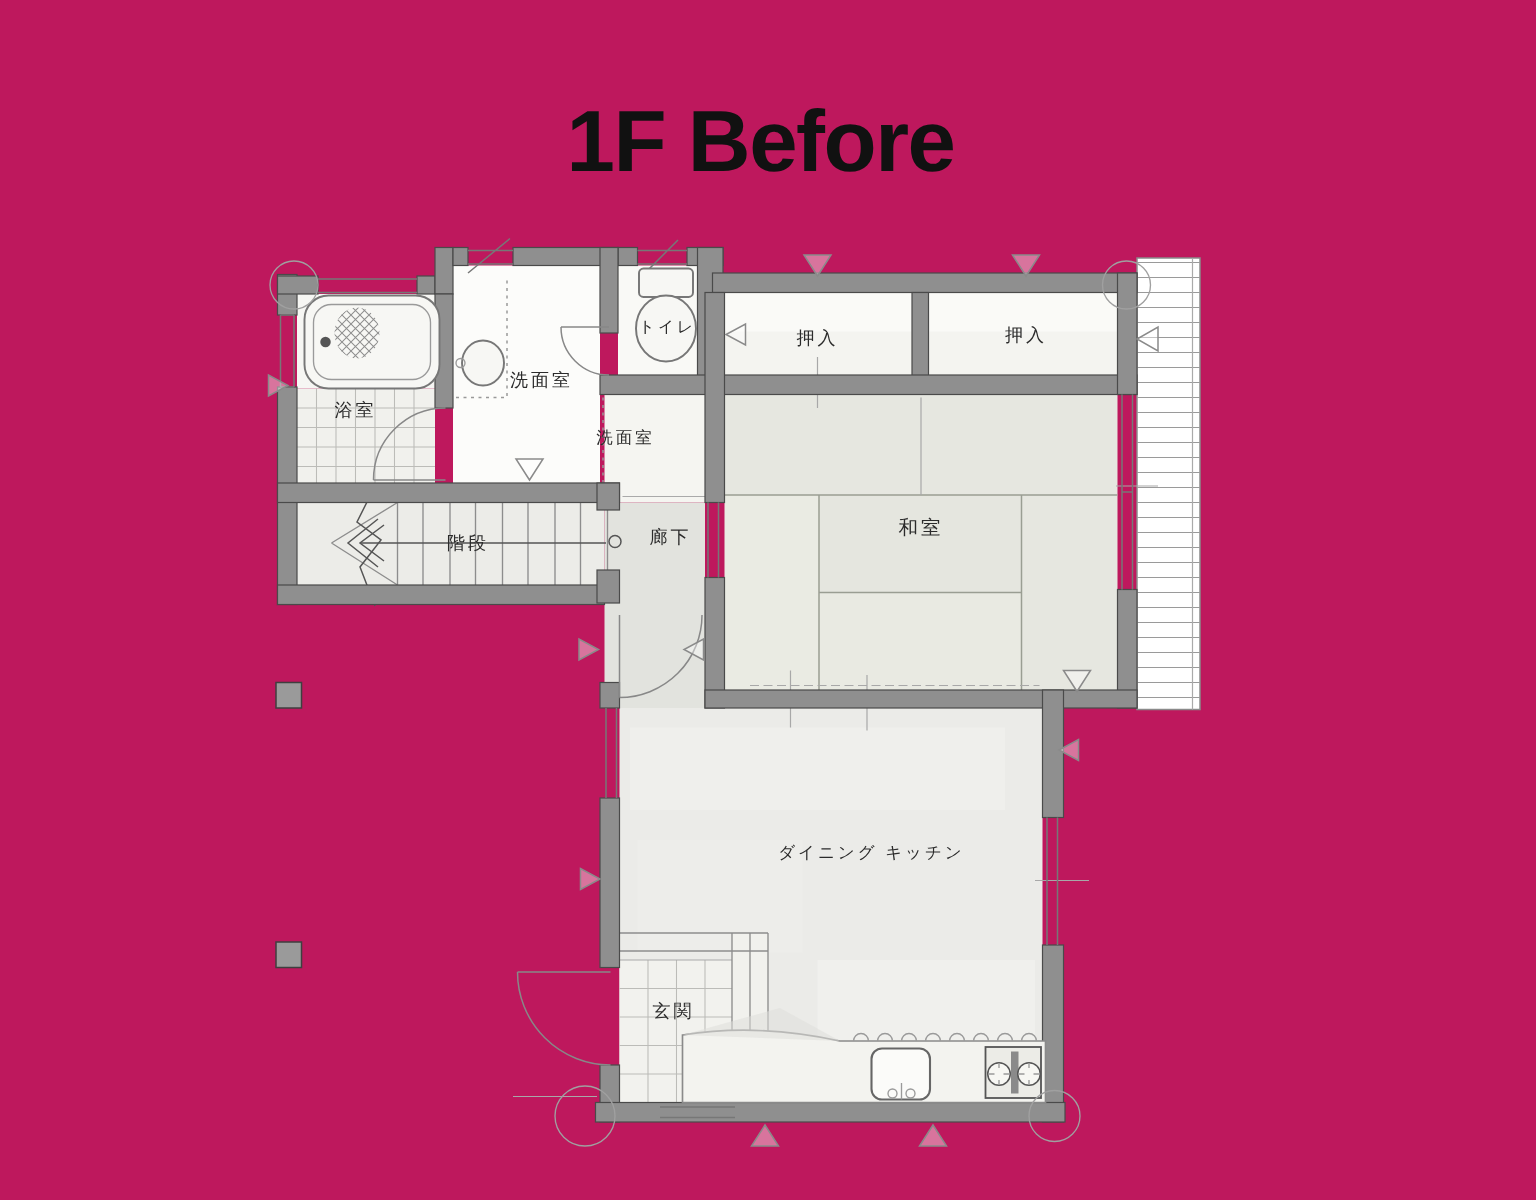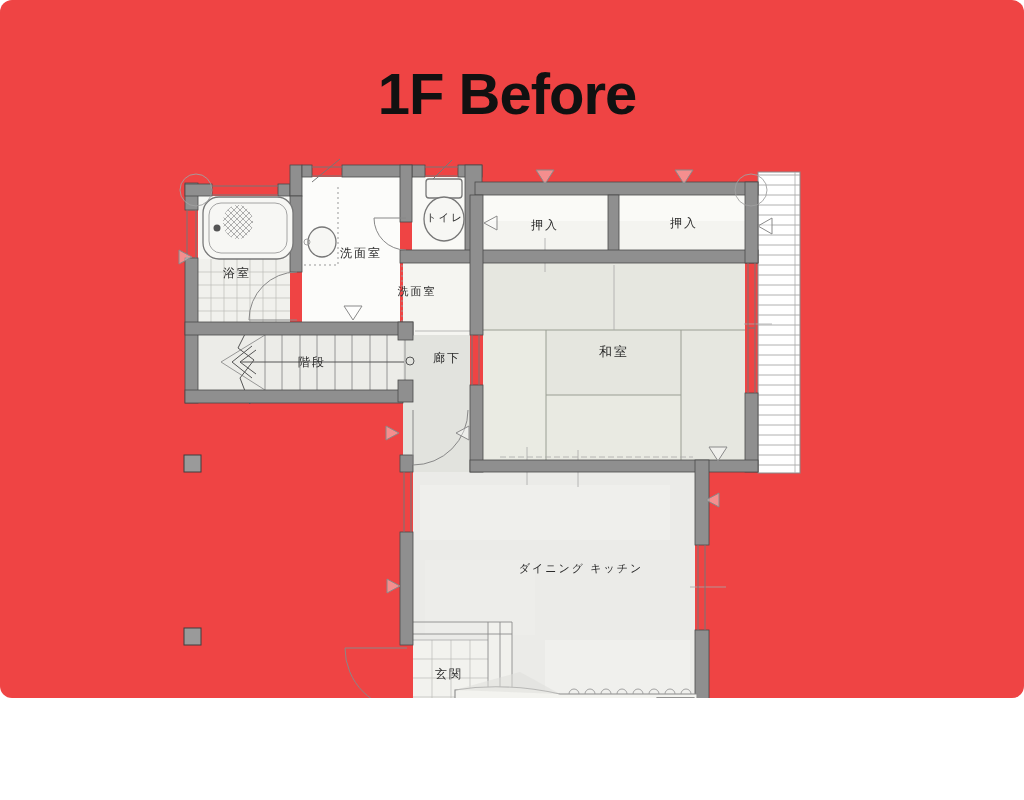--- a/index.html
+++ b/index.html
@@ -1,17 +1,17 @@
 <!DOCTYPE html>
 <html><head>
 <meta charset="utf-8">
 <style>
   html,body{margin:0;padding:0;background:#ffffff;}
-  .page{position:relative;width:1024px;height:698px;background:#ef4444;overflow:hidden;
-        font-family:"Liberation Sans","DejaVu Sans",sans-serif;border-radius:12px;}
+  .page{position:relative;width:1024px;height:800px;background:#be185d;overflow:hidden;
+        font-family:"Liberation Sans","DejaVu Sans",sans-serif;}
   svg{position:absolute;left:0;top:0;}
   .wall{fill:#8f8f8f;stroke:#4a4a4a;stroke-width:0.8;}
   .wall-post{fill:#9a9a9a;stroke:#3f3f3f;stroke-width:1;}
   .win{stroke:#777;stroke-width:1;fill:none;}
   .thinline{stroke:#aaa;stroke-width:0.8;fill:none;}
   .door{stroke:#888;stroke-width:1;fill:none;}
   .fix{stroke:#777;stroke-width:1.3;fill:#f7f7f4;}
   .fix2{stroke:#9a9a9a;stroke-width:0.9;fill:none;}
   .tatami{stroke:#9a9e93;stroke-width:1;fill:none;}
   .steps{stroke:#8d8d8d;stroke-width:0.9;fill:none;}

